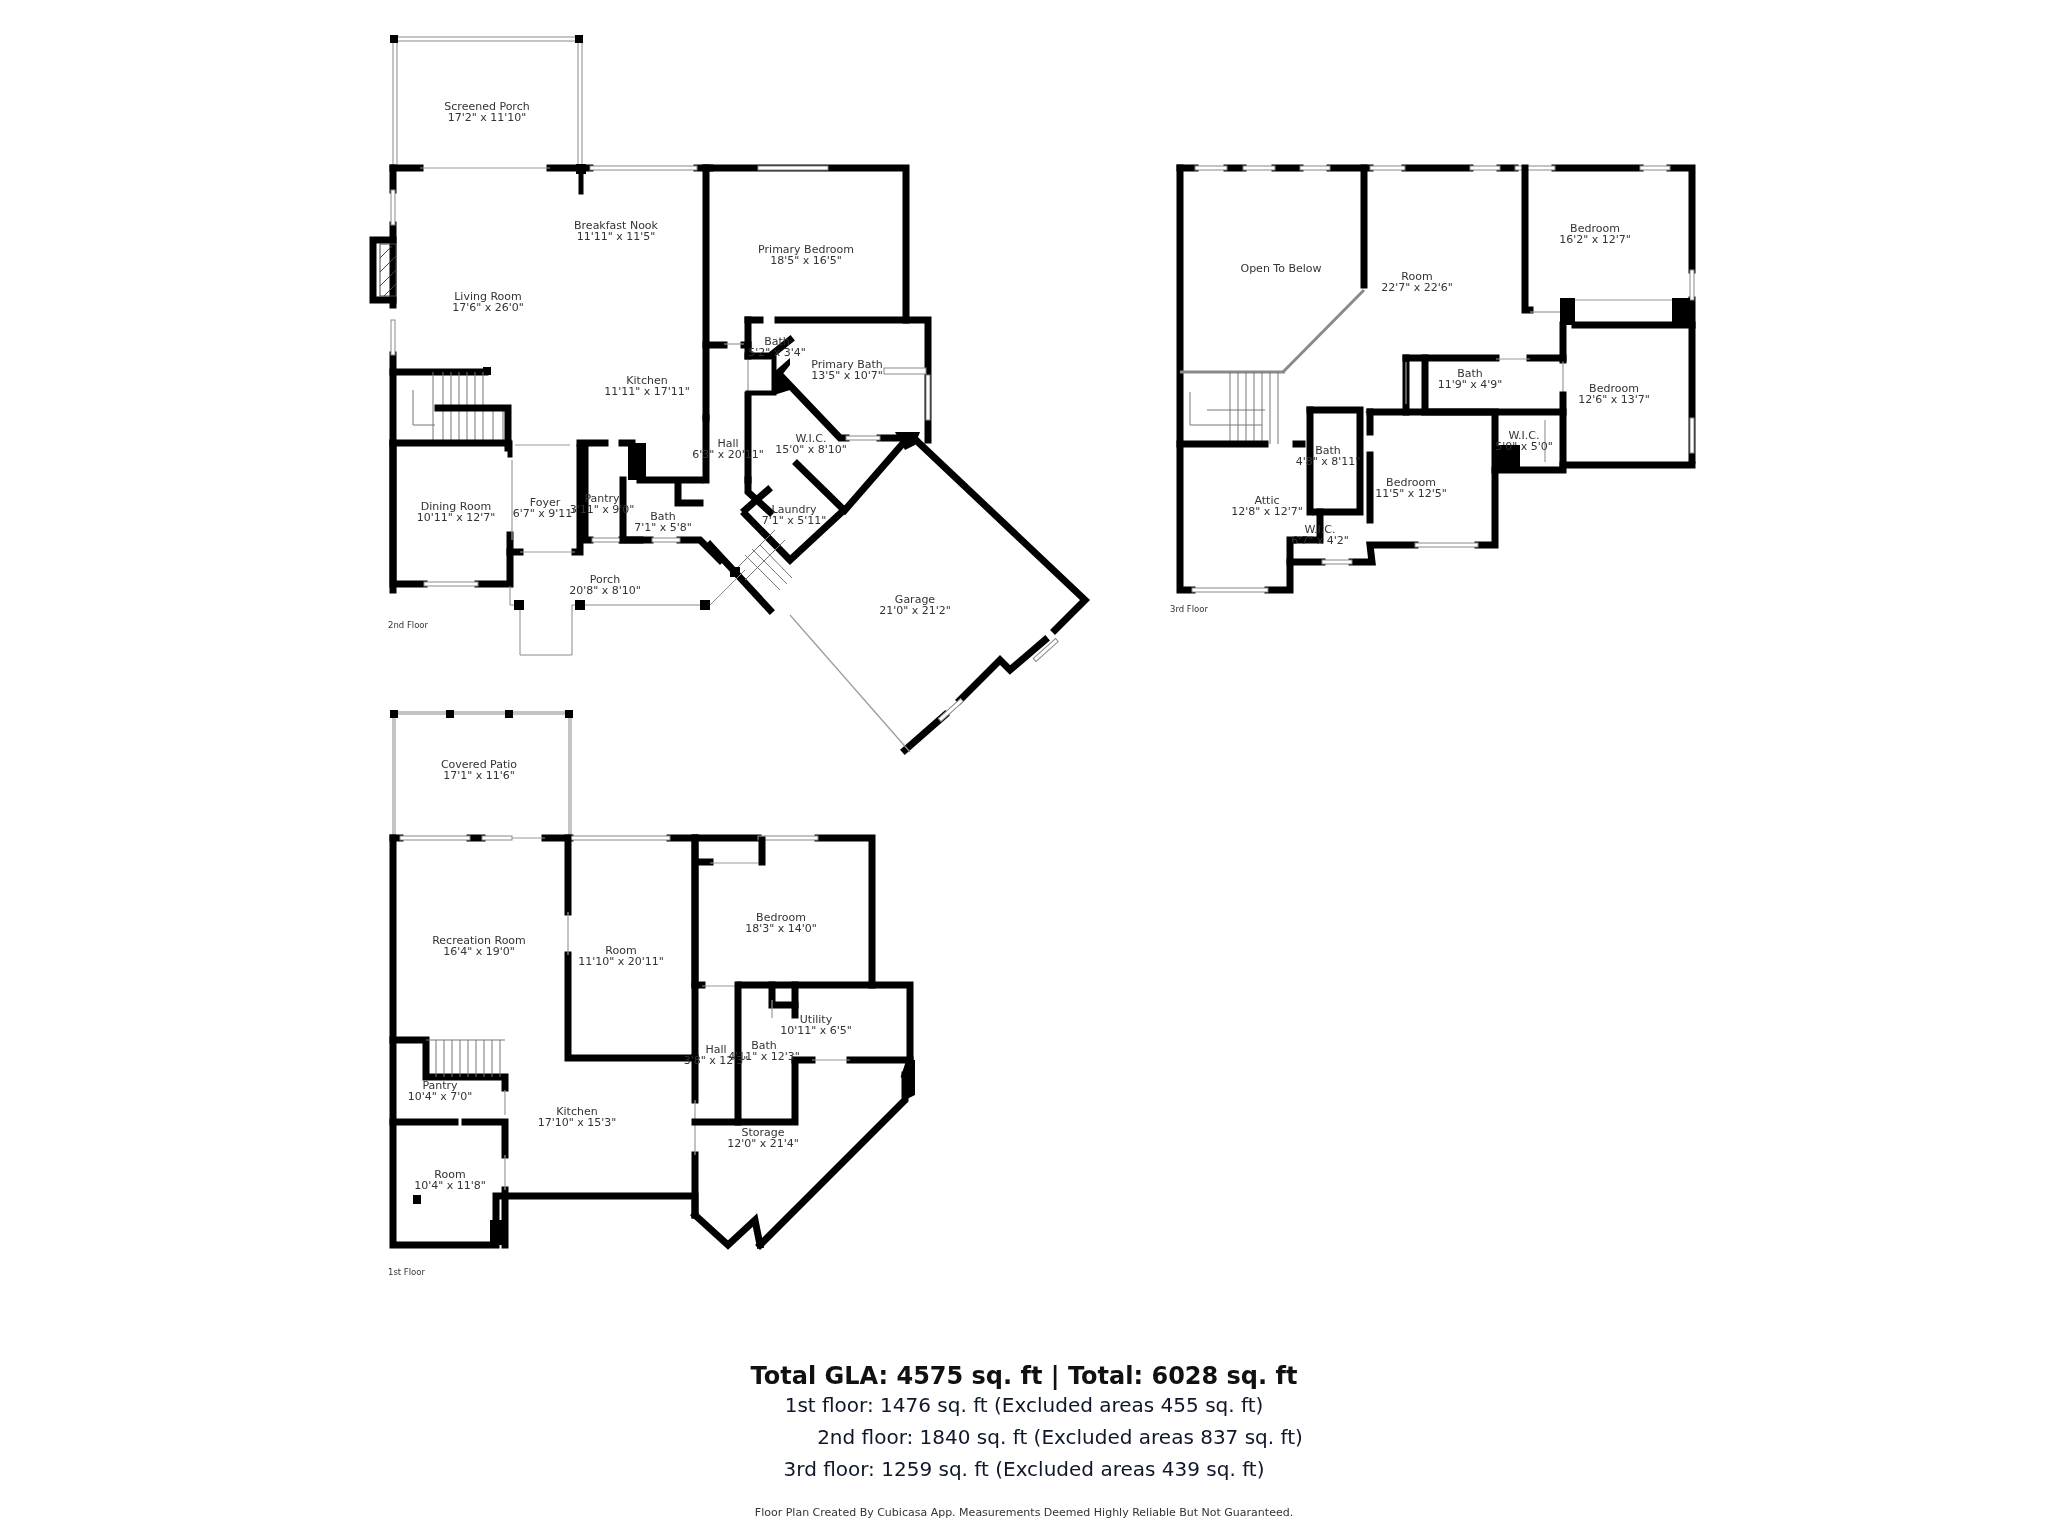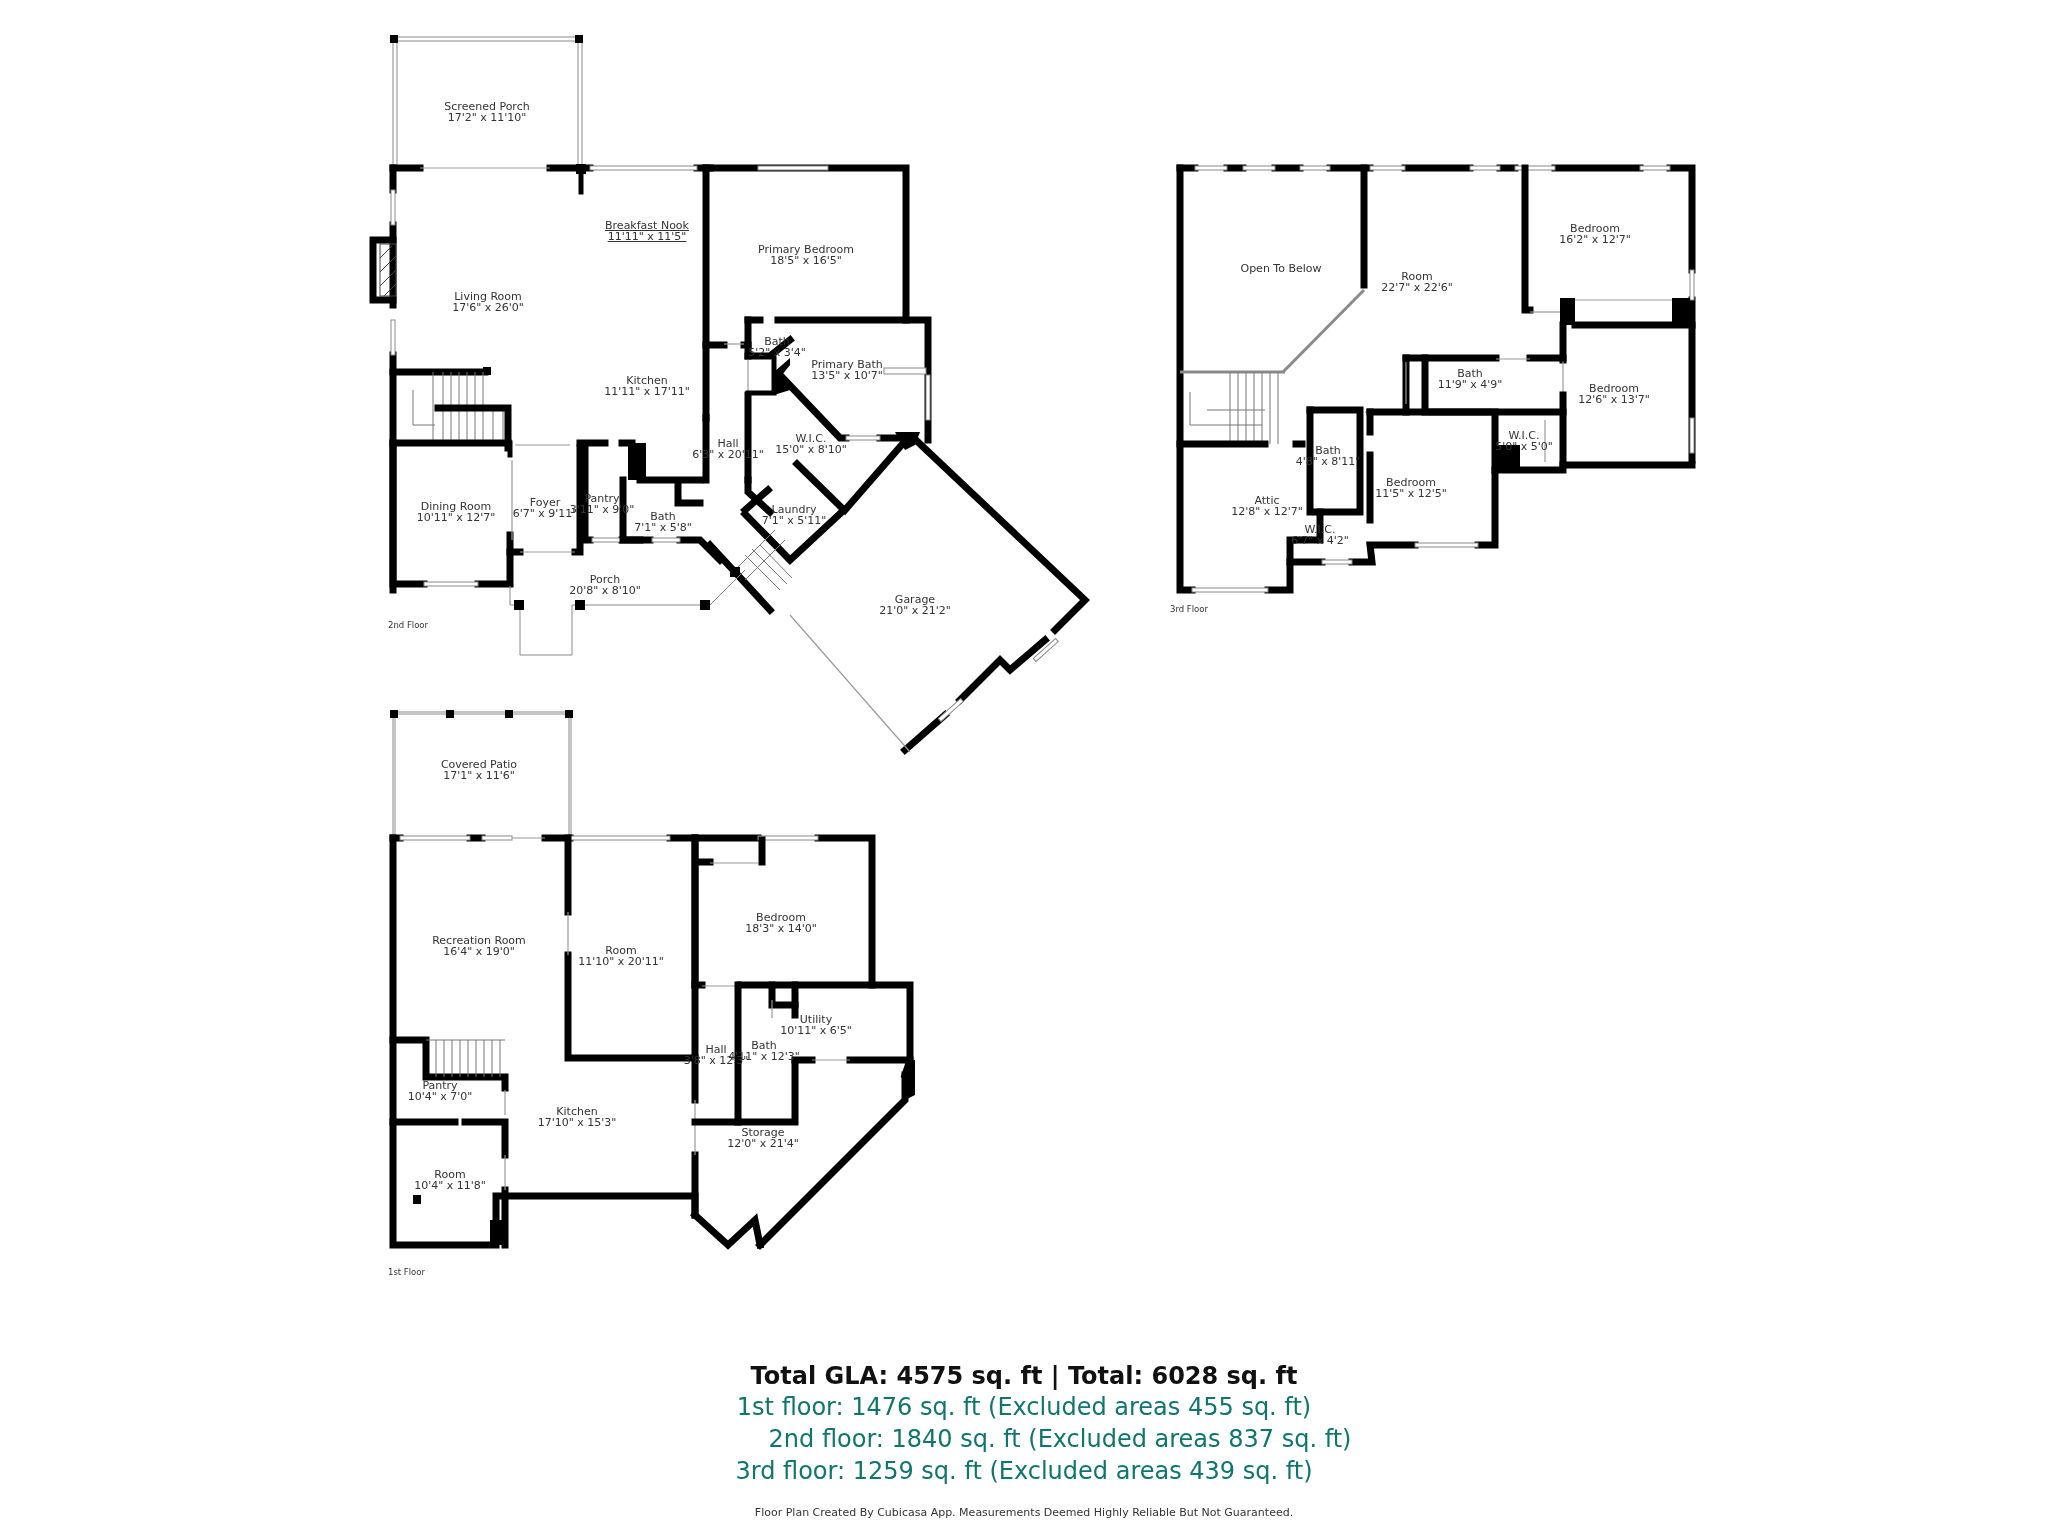--- a/index.html
+++ b/index.html
@@ -10,21 +10,21 @@
   .open { fill: none; stroke: #9a9a9a; stroke-width: 1.2; }
   .win { fill: #fff; stroke: #8a8a8a; stroke-width: 1; }
   .stair { fill: none; stroke: #777; stroke-width: 1; }
   .post { fill: #000; }
   .hatch { fill: none; stroke: #444; stroke-width: 1; }
   .room-label { position: absolute; transform: translate(-50%, -50%); text-align: center; font-size: 11px; line-height: 11px; color: #333; white-space: nowrap; }
   .room-label .nm, .room-label .dm { display: block; }
   .floor-label { position: absolute; font-size: 8.5px; color: #333; }
   .footer { position: absolute; left: 0; width: 2048px; text-align: center; }
   .f-total { top: 1362px; font-size: 24px; font-weight: bold; color: #111; }
-  .f-line { font-size: 24px; color: #0f766e; }
+  .f-line { font-size: 20px; color: #0f172a; }
   .f-1 { top: 1393px; } .f-2 { top: 1425px; margin-left: 36px; } .f-3 { top: 1457px; }
   .f-disc { top: 1506px; font-size: 11px; color: #333; }
 </style>
 </head>
 <body>
 
 <svg id="plan" viewBox="0 0 2048 1536" xmlns="http://www.w3.org/2000/svg">
 
   <g>
 
@@ -251,21 +251,21 @@
     <line class="open" x1="505" y1="1155" x2="505" y2="1190"></line>
     <rect class="post" x="490" y="1220" width="16" height="25"></rect>
     <rect class="post" x="413" y="1195" width="8" height="9"></rect>
   </g>
 </svg>
 
 <div class="room-label" style="left:487px;top:112px;">
     <span class="nm">Screened Porch</span>
     <span class="dm">17'2" x 11'10"</span>
   </div>
-<div class="room-label" style="left:647px;top:231px;text-decoration:underline;">
+<div class="room-label" style="left:616px;top:231px;">
     <span class="nm">Breakfast Nook</span>
     <span class="dm">11'11" x 11'5"</span>
   </div>
 <div class="room-label" style="left:488px;top:302px;">
     <span class="nm">Living Room</span>
     <span class="dm">17'6" x 26'0"</span>
   </div>
 <div class="room-label" style="left:806px;top:255px;">
     <span class="nm">Primary Bedroom</span>
     <span class="dm">18'5" x 16'5"</span>

